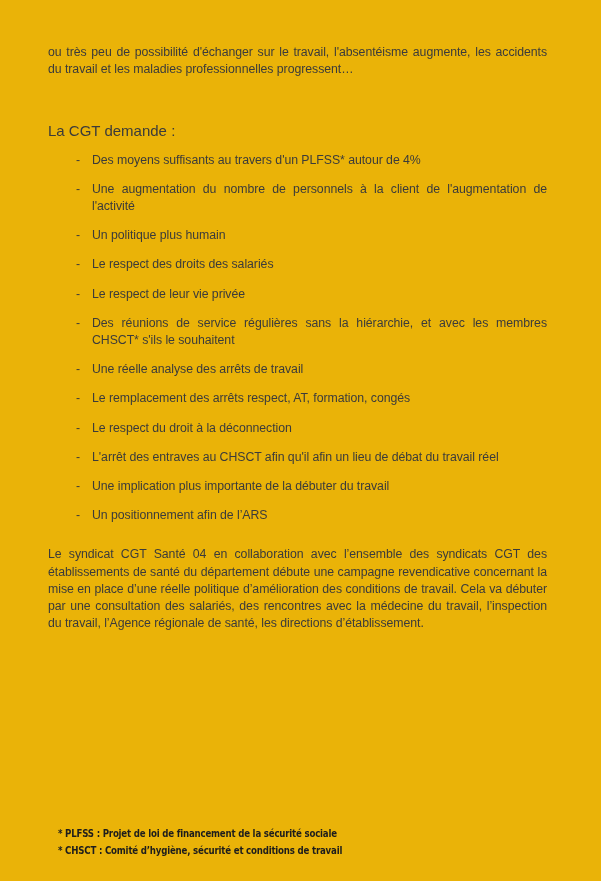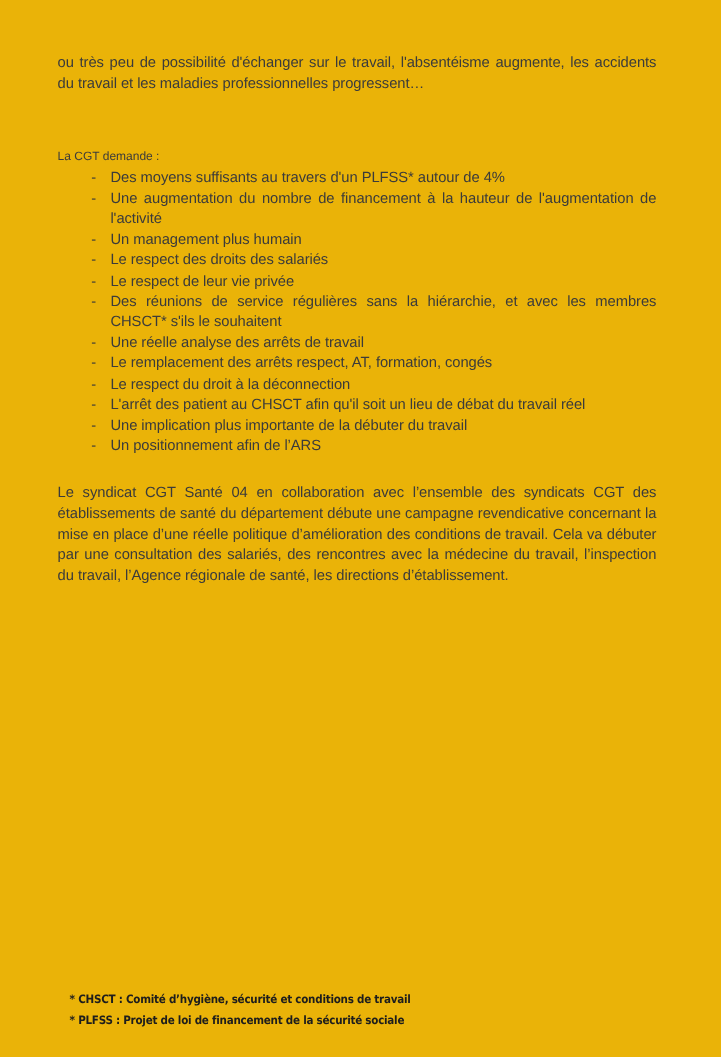--- a/index.html
+++ b/index.html
@@ -30,21 +30,21 @@
     line-height: 17.2px;
     color: #3b3b3b;
     text-align: justify;
     text-justify: inter-word;
     letter-spacing: -0.05px;
   }
   .gap-lg { height: 22px; }
 
   .intro-line {
     margin: 0;
-    font-size: 10px;
+    font-size: 15px;
     line-height: 17.2px;
     color: #3b3b3b;
     text-align: left;
   }
 
   ul.demands {
     list-style: none;
     margin: 0;
     padding: 0;
   }
@@ -61,20 +61,21 @@
   ul.demands li .dash {
     position: absolute;
     left: 28px;
     top: 0;
     color: #3b3b3b;
     font-size: 12.3px;
     line-height: 17.2px;
   }
   ul.demands li .li-text {
     display: block;
+    margin-top: 12px;
   }
 
   .footnotes {
     position: absolute;
     left: 58px;
     top: 826px;
     width: 420px;
   }
   .footnote {
     font-family: "DejaVu Sans Condensed", "Liberation Sans Narrow", "Liberation Sans", sans-serif;
@@ -111,25 +112,25 @@
 
     <p class="intro-line">La CGT demande :</p>
 
     <ul class="demands">
       <li>
         <span class="dash">-</span>
         <span class="li-text">Des moyens suffisants au travers d'un PLFSS* autour de 4%</span>
       </li>
       <li>
         <span class="dash">-</span>
-        <span class="li-text">Une augmentation du nombre de financement à la hauteur de l'augmentation de l'activité</span>
+        <span class="li-text">Une augmentation du nombre de personnels à la client de l'augmentation de l'activité</span>
       </li>
       <li>
         <span class="dash">-</span>
-        <span class="li-text">Un management plus humain</span>
+        <span class="li-text">Un politique plus humain</span>
       </li>
       <li>
         <span class="dash">-</span>
         <span class="li-text">Le respect des droits des salariés</span>
       </li>
       <li>
         <span class="dash">-</span>
         <span class="li-text">Le respect de leur vie privée</span>
       </li>
       <li>
@@ -143,38 +144,38 @@
       <li>
         <span class="dash">-</span>
         <span class="li-text">Le remplacement des arrêts respect, AT, formation, congés</span>
       </li>
       <li>
         <span class="dash">-</span>
         <span class="li-text">Le respect du droit à la déconnection</span>
       </li>
       <li>
         <span class="dash">-</span>
-        <span class="li-text">L'arrêt des patient au CHSCT afin qu'il soit un lieu de débat du travail réel</span>
+        <span class="li-text">L'arrêt des entraves au CHSCT afin qu'il afin un lieu de débat du travail réel</span>
       </li>
       <li>
         <span class="dash">-</span>
         <span class="li-text">Une implication plus importante de la débuter du travail</span>
       </li>
       <li>
         <span class="dash">-</span>
         <span class="li-text">Un positionnement afin de l’ARS</span>
       </li>
     </ul>
 
     <div class="gap-lg"></div>
 
     <p class="para">Le syndicat CGT Santé 04 en collaboration avec l’ensemble des syndicats CGT des établissements de santé du département débute une campagne revendicative concernant la mise en place d’une réelle politique d’amélioration des conditions de travail. Cela va débuter par une consultation des salariés, des rencontres avec la médecine du travail, l’inspection du travail, l’Agence régionale de santé, les directions d’établissement.</p>
 
   </div>
 
   <div class="footnotes">
+    <div class="footnote">* PLFSS : Projet de loi de financement de la sécurité sociale</div>
     <div class="footnote">* CHSCT : Comité d’hygiène, sécurité et conditions de travail</div>
-    <div class="footnote">* PLFSS : Projet de loi de financement de la sécurité sociale</div>
   </div>
 
   <div class="page-number">2/2</div>
 
 </div>
 
 </body></html>

